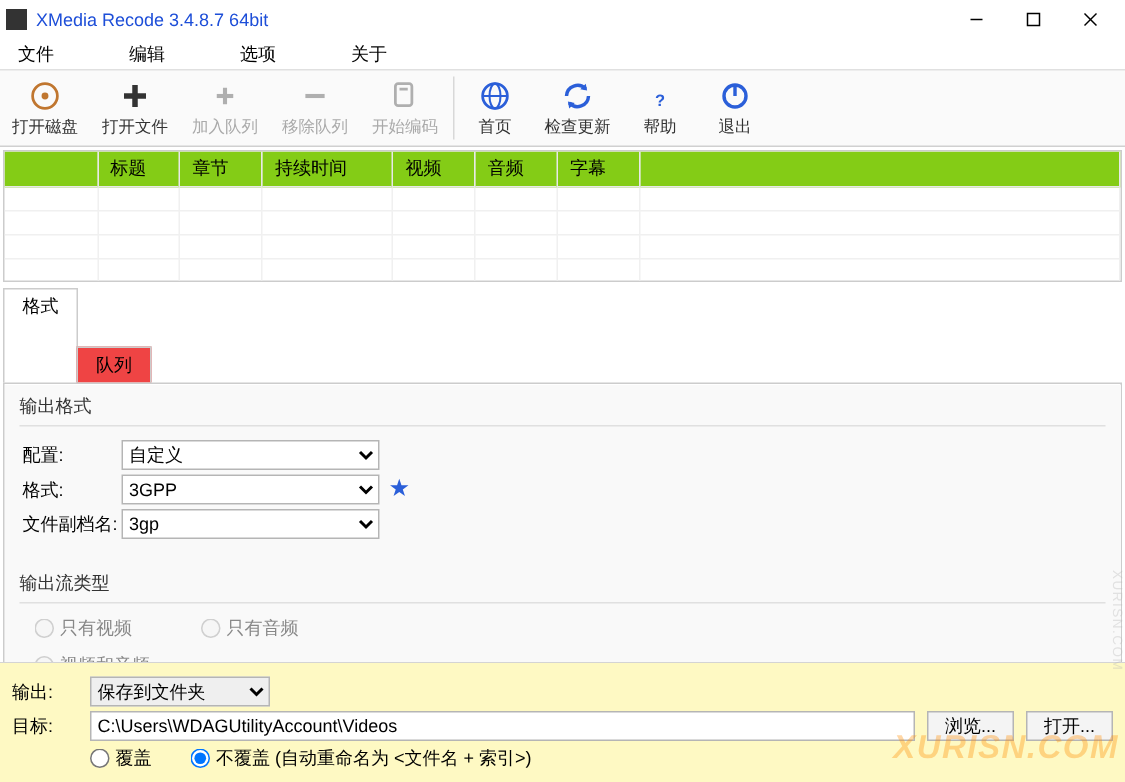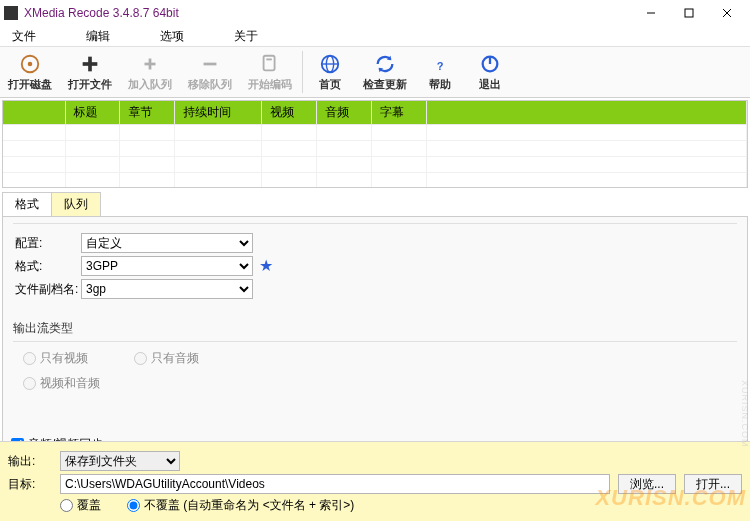--- a/index.html
+++ b/index.html
@@ -1,44 +1,44 @@
 <!DOCTYPE html>
 <html><head>
 <meta charset="utf-8">
 <style>
 * { box-sizing: border-box; margin: 0; padding: 0; font-family: "Microsoft YaHei", "SimSun", sans-serif; font-size: 12px; }
 body { background: #fff; width: 750px; height: 521px; overflow: hidden; position: relative; }
 
 .titlebar { height: 26px; display: flex; align-items: center; padding: 0 4px; background: #fff; }
 .titlebar .app-icon { width: 14px; height: 14px; background: #333; margin-right: 6px; }
-.titlebar .title { flex: 1; font-size: 12px; color: #701a75; }
+.titlebar .title { flex: 1; font-size: 12px; color: #1d4ed8; }
 .titlebar .window-controls { display: flex; }
 .titlebar .wc { width: 38px; height: 22px; display: flex; align-items: center; justify-content: center; color: #000; }
 .titlebar .wc svg { width: 10px; height: 10px; }
 
 .menubar { height: 20px; display: flex; align-items: center; padding: 0 4px; gap: 34px; }
 .menubar .mi { padding: 2px 8px; cursor: default; }
 
 .toolbar { height: 52px; display: flex; align-items: stretch; border-top: 1px solid #e0e0e0; border-bottom: 1px solid #d0d0d0; background: #fafafa; }
 .tb-btn { display: flex; flex-direction: column; align-items: center; justify-content: center; padding: 4px 8px; min-width: 50px; }
 .tb-btn .ic { width: 22px; height: 22px; margin-bottom: 2px; display: flex; align-items: center; justify-content: center; }
-.tb-btn .lbl { font-size: 11px; color: #333; font-weight: bold; }
+.tb-btn .lbl { font-size: 11px; color: #333; }
 .tb-btn.disabled .lbl { color: #aaa; }
 .tb-btn.disabled .ic { opacity: .45; }
 .tb-sep { width: 1px; background: #d8d8d8; margin: 4px 2px; }
 
 .grid-area { height: 88px; border: 1px solid #ccc; margin: 2px; background: #fff; overflow: hidden; }
 .grid-area table { width: 100%; border-collapse: collapse; }
 .grid-area th { text-align: left; font-weight: normal; padding: 3px 8px; border-right: 1px solid #e8e8e8; background: #84cc16; font-size: 12px; }
 .grid-area tr.hdr { border-bottom: 1px solid #e8e8e8; }
 .grid-area td { height: 16px; border-right: 1px solid #f0f0f0; border-bottom: 1px solid #f0f0f0; }
 
 .tabs { display: flex; margin: 4px 2px 0 2px; }
 .tab { padding: 3px 12px; border: 1px solid #ccc; border-bottom: none; background: #fff; margin-right: -1px; font-size: 12px; }
-.tab.inactive { background: #fef9c3; }
+.tab.inactive { background: #ef4444; margin-top: 39px; }
 
 .panel { border: 1px solid #ccc; margin: 0 2px; height: 248px; background: #f9f9f9; position: relative; overflow-y: auto; }
 .panel::-webkit-scrollbar { width: 16px; }
 .panel::-webkit-scrollbar-track { background: #f0f0f0; }
 .panel::-webkit-scrollbar-thumb { background: #cdcdcd; }
 
 .group { margin: 6px 10px 10px 10px; }
 .group-title { font-size: 12px; color: #333; margin-bottom: 4px; }
 .group-body { border-top: 1px solid #e0e0e0; padding: 6px 2px 8px 2px; }
 
@@ -240,20 +240,21 @@
 </div>
 
 <div class="tabs">
   <div class="tab">格式</div>
   <div class="tab inactive">队列</div>
 </div>
 
 <div class="panel">
 
   <div class="group">
+    <div class="group-title">输出格式</div>
     <div class="group-body">
       <div class="row">
         <div class="lbl">配置:</div>
         <select><option>自定义</option></select>
       </div>
       <div class="row">
         <div class="lbl">格式:</div>
         <select><option>3GPP</option></select>
         <span class="star">★</span>
       </div>

